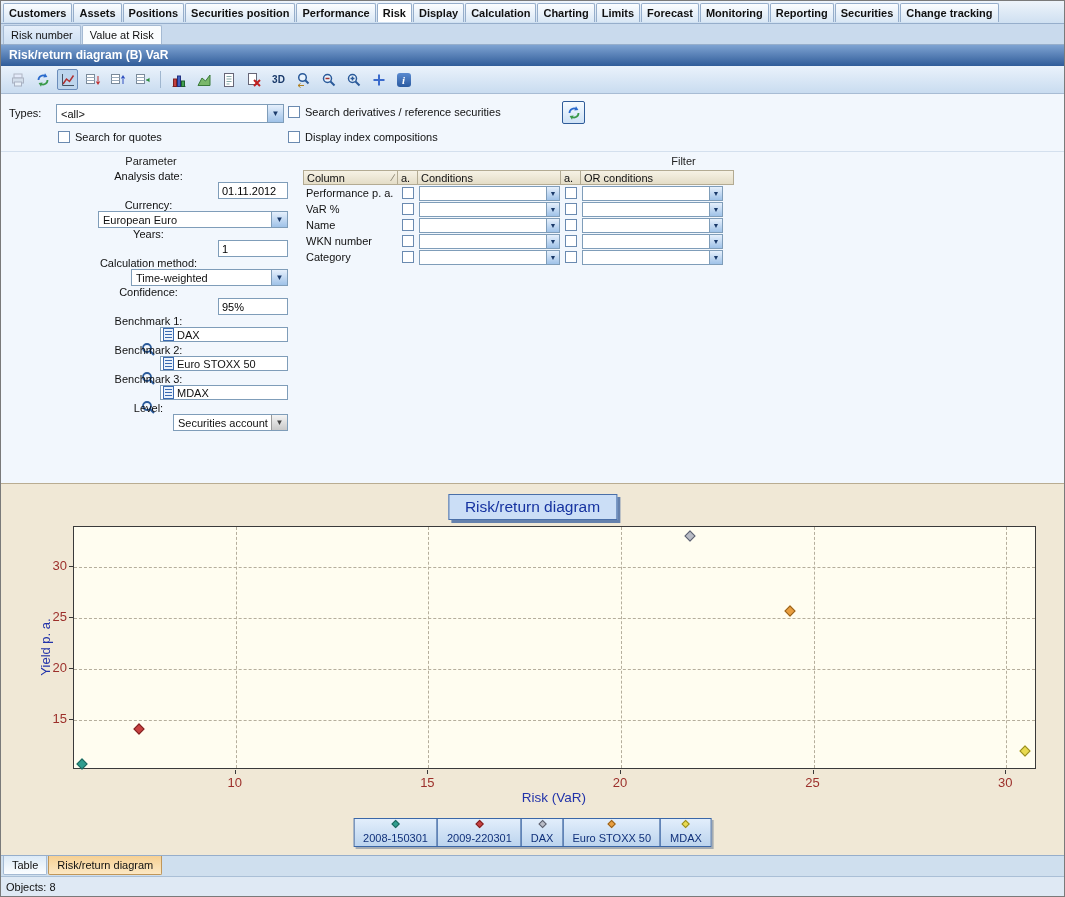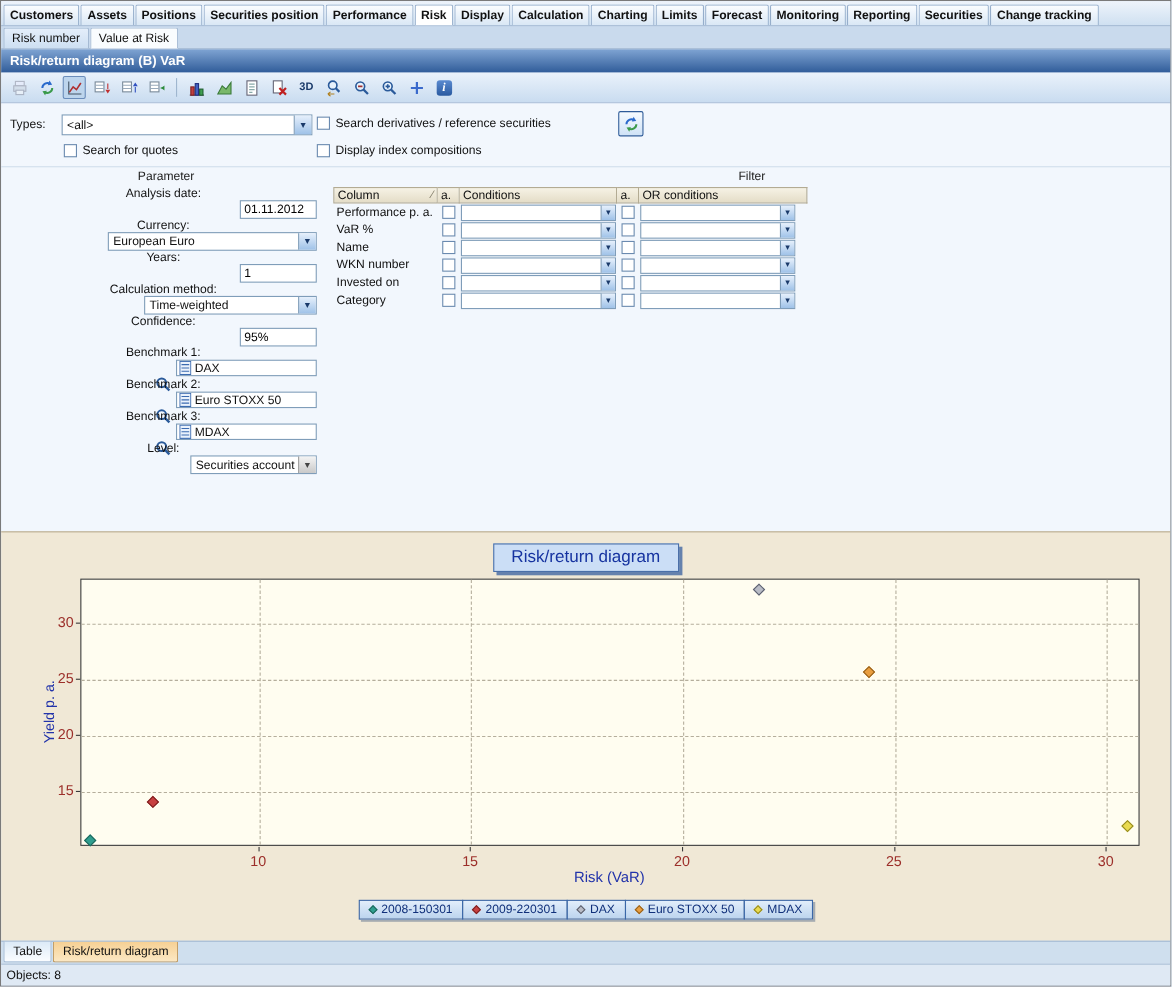--- a/index.html
+++ b/index.html
@@ -1,21 +1,21 @@
 <!DOCTYPE html>
 <html><head>
 <meta charset="utf-8">
 <style>
   * { box-sizing: border-box; margin: 0; padding: 0; }
   html,body { width:1065px; height:897px; }
   body { font-family:"Liberation Sans", sans-serif; font-size:11px; color:#111; background:#fff; }
   .window { width:1065px; height:897px; border:1px solid #7a7a7a; background:#d7e5f4; display:flex; flex-direction:column; overflow:hidden; }
 
   
-  .menubar { flex:none; height:23px; background:linear-gradient(#eef4fb,#cfe0f1); border-bottom:1px solid #96aecb; display:flex; align-items:center; padding:2px 2px 0 2px; gap:1px; white-space:nowrap; }
+  .menubar { flex:none; height:23px; background:linear-gradient(#eef4fb,#cfe0f1); border-bottom:1px solid #96aecb; display:flex; align-items:flex-start; padding:2px 2px 0 2px; gap:1px; white-space:nowrap; }
   .menu-tab { font-weight:bold; padding:3px 5px; border:1px solid #96aecb; border-bottom:none; border-radius:2px 2px 0 0; background:linear-gradient(#fbfdff,#d9e7f5); cursor:default; }
   .menu-tab.active { background:#ffffff; }
   .tabrow { flex:none; height:21px; background:#c9daed; border-bottom:1px solid #96aecb; display:flex; align-items:flex-end; padding:2px 2px 0 2px; gap:1px; white-space:nowrap; }
   .tabrow.row3 { background:#d3e2f1; }
   .sub-tab { padding:3px 7px; border:1px solid #a5bad3; border-bottom:none; border-radius:2px 2px 0 0; background:linear-gradient(#e4eefa,#cddff2); cursor:default; }
   .sub-tab.active { background:#f9fcfe; }
   .sub-tab.sub3.active { background:linear-gradient(#fce8c4,#f6d093); border-color:#c0975a; }
 
   
   .titlebar { flex:none; height:21px; background:linear-gradient(#7ea3d2,#305c99); color:#fff; font-weight:bold; font-size:12px; padding:3px 8px; }
@@ -79,21 +79,21 @@
   .grid-v { position:absolute; top:0; bottom:0; width:0; border-left:1px dashed #b5ae9c; }
   .grid-h { position:absolute; left:0; right:0; height:0; border-top:1px dashed #b5ae9c; }
   .point { position:absolute; width:8px; height:8px; transform:translate(-50%,-50%) rotate(45deg); border:1px solid #333; }
   .tick-x { position:absolute; top:291px; transform:translateX(-50%); color:#9c2f2a; font-size:13px; }
   .tick-y { position:absolute; left:26px; width:40px; text-align:right; color:#9c2f2a; font-size:13px; }
   .tickmark-x { position:absolute; top:286px; width:1px; height:4px; background:#3a3a3a; }
   .tickmark-y { position:absolute; left:68px; width:4px; height:1px; background:#3a3a3a; }
   .x-title { position:absolute; top:306px; left:553px; transform:translateX(-50%); color:#2233aa; font-size:13.5px; }
   .y-title { position:absolute; left:44px; top:163px; transform:translate(-50%,-50%) rotate(-90deg); color:#2233aa; font-size:13px; white-space:nowrap; }
   .legend { position:absolute; top:334px; left:50%; transform:translateX(-50%); display:flex; box-shadow:2px 2px 0 rgba(90,110,140,.5); }
-  .legend-item { display:flex; align-items:center; gap:5px; background:linear-gradient(#e2eefb,#bcd4ee); border:1px solid #3a67a8; padding:2px 9px; margin-left:-1px; color:#10307a; white-space:nowrap; }
+  .legend-item { display:flex; align-items:center; gap:5px; background:linear-gradient(#e2eefb,#bcd4ee); border:1px solid #3a67a8; padding:2px 9px; margin-left:-1px; color:#10307a; white-space:nowrap;flex-direction:column; }
   .legend-item:first-child { margin-left:0; }
   .legend-diamond { width:6px; height:6px; transform:rotate(45deg); border:1px solid #333; display:inline-block; flex:none; }
 
   
   .bottom-tabs { flex:none; height:21px; background:#cfdfee; border-top:1px solid #96aecb; display:flex; align-items:flex-start; padding:0 2px; gap:1px; white-space:nowrap; }
   .bottom-tab { padding:3px 8px; border:1px solid #a5bad3; border-top:none; border-radius:0 0 2px 2px; background:linear-gradient(#dceaf7,#fbfdff); }
   .bottom-tab.active { background:linear-gradient(#f6d093,#fce8c4); border-color:#c0975a; }
   .statusbar { flex:none; height:20px; background:#dfe9f4; border-top:1px solid #aabfd6; display:flex; align-items:center; padding:0 5px; }
 </style>
 </head>
@@ -431,41 +431,20 @@
               </div>
               <div class="ft-cell ft-col5 nopad">
                 <div class="dropdown ft-dd">
                   <span class="dd-text"></span>
                   <span class="dd-btn">▼</span>
                 </div>
               </div>
             </div>
             <div class="ft-row">
               <div class="ft-cell ft-col1">WKN number</div>
-              <div class="ft-cell ft-col2 center">
-                <span class="checkbox"></span>
-              </div>
-              <div class="ft-cell ft-col3 nopad">
-                <div class="dropdown ft-dd">
-                  <span class="dd-text"></span>
-                  <span class="dd-btn">▼</span>
-                </div>
-              </div>
-              <div class="ft-cell ft-col4 center">
-                <span class="checkbox"></span>
-              </div>
-              <div class="ft-cell ft-col5 nopad">
-                <div class="dropdown ft-dd">
-                  <span class="dd-text"></span>
-                  <span class="dd-btn">▼</span>
-                </div>
-              </div>
-            </div>
-            <div class="ft-row">
-              <div class="ft-cell ft-col1">Invested on</div>
               <div class="ft-cell ft-col2 center">
                 <span class="checkbox"></span>
               </div>
               <div class="ft-cell ft-col3 nopad">
                 <div class="dropdown ft-dd">
                   <span class="dd-text"></span>
                   <span class="dd-btn">▼</span>
                 </div>
               </div>
               <div class="ft-cell ft-col4 center">

